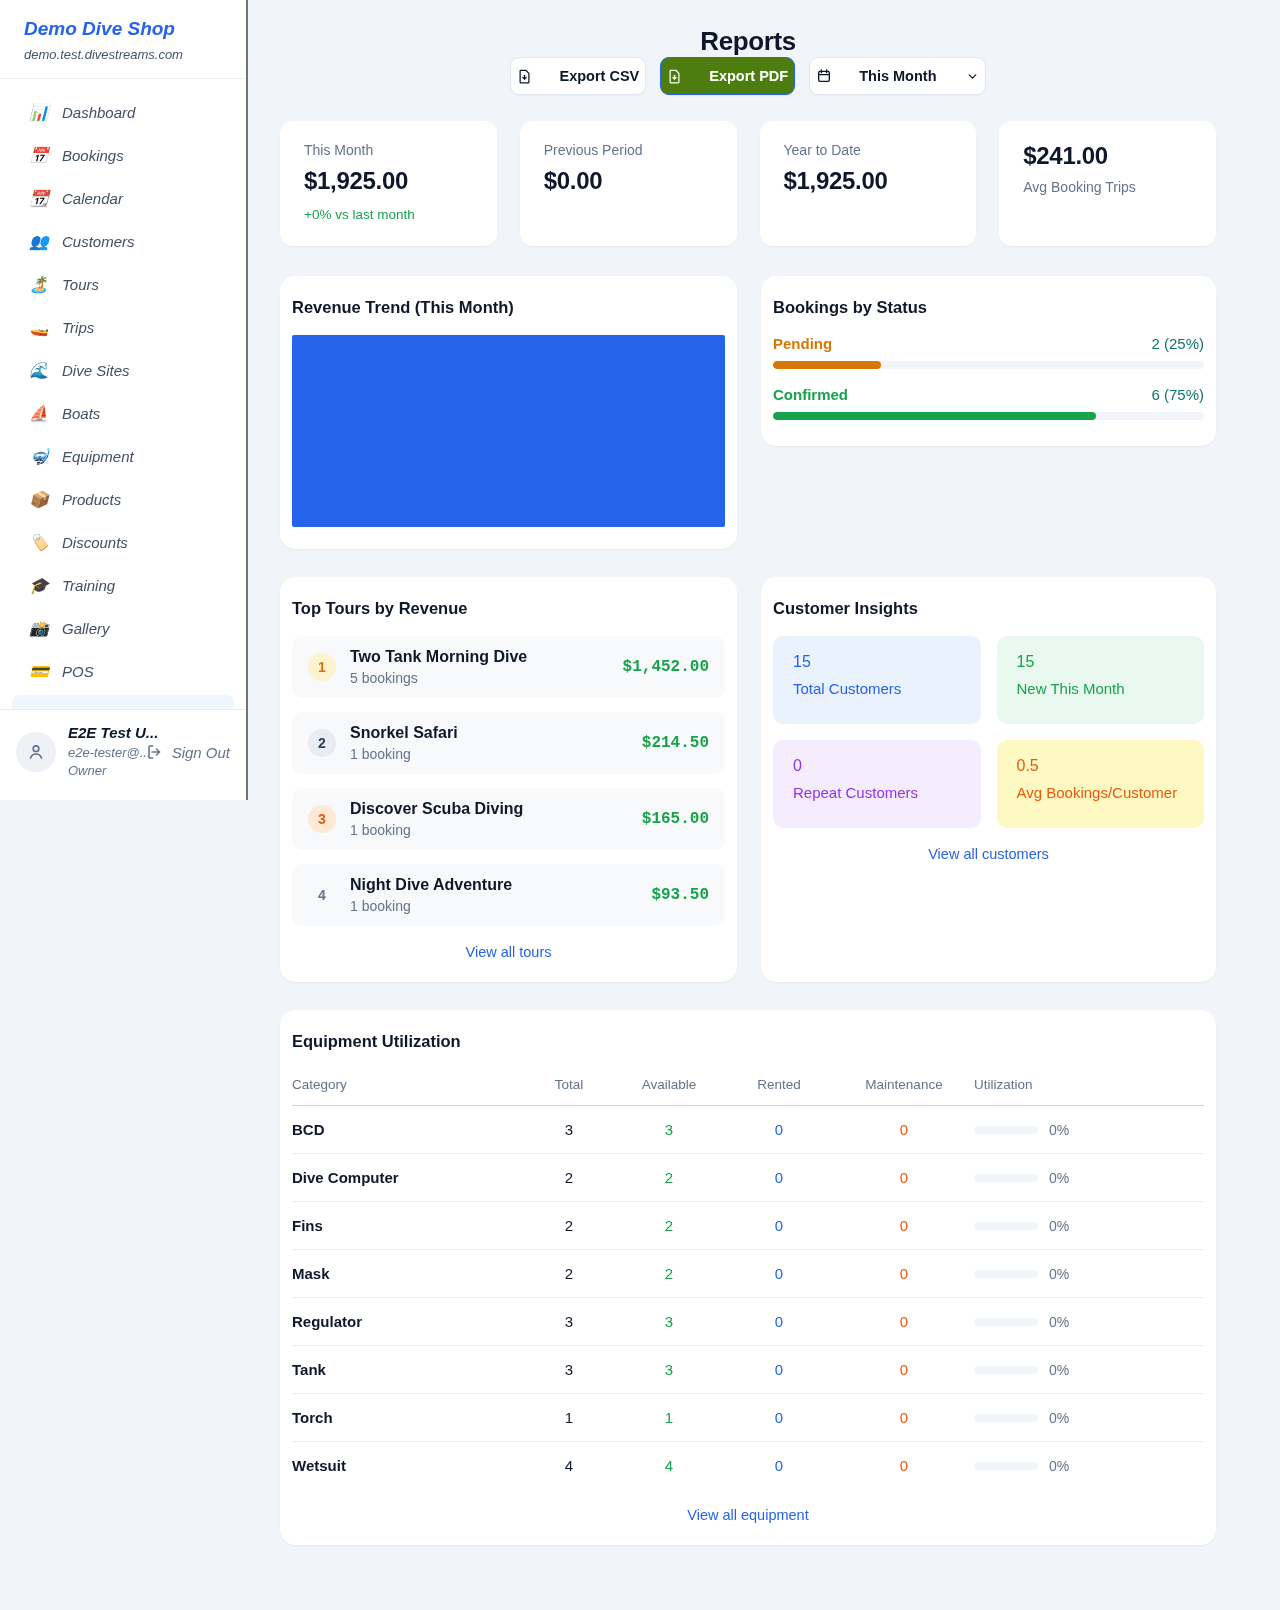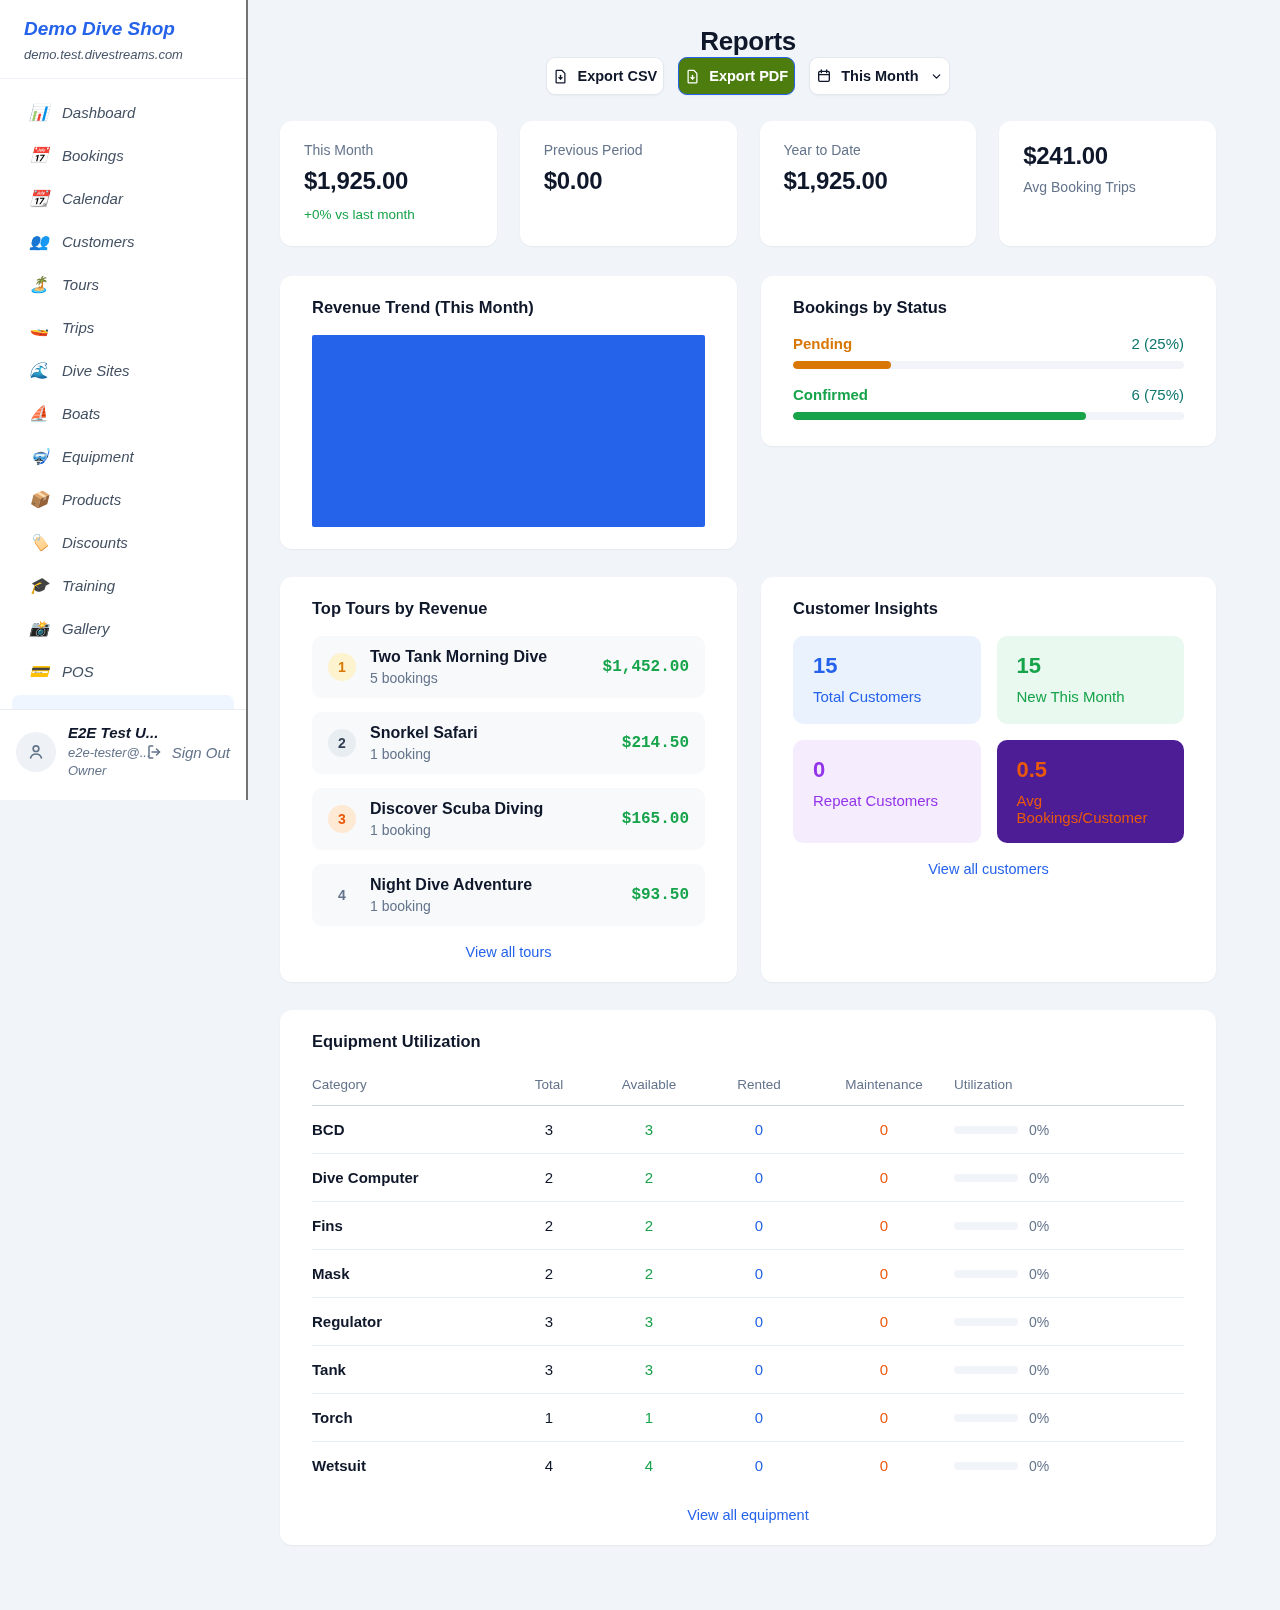--- a/index.html
+++ b/index.html
@@ -28,37 +28,37 @@
   .user-meta { flex: 1; min-width: 0; }
   .user-name { font-weight: bold; font-size: 15px; margin-bottom: 3px; white-space: nowrap; }
   .user-email, .user-role { font-size: 13px; color: #64748b; line-height: 18px; white-space: nowrap; }
   .signout { display: flex; gap: 8px; align-items: center; color: #64748b; font-size: 15px; cursor: pointer; flex: none; }
 
   
   .main { flex: 1; padding: 26px 64px 75px 32px; }
   .page-header { display: flex; justify-content: space-between; align-items: center; margin-bottom: 26px; flex-direction: column; }
   .page-title { font-size: 26px; font-weight: 800; letter-spacing: -0.4px; }
   .actions { display: flex; gap: 14px; }
-  .btn { display: flex; align-items: center; gap: 9px; height: 38px; padding: 0 6px; border-radius: 9px;
+  .btn { display: flex; align-items: center; gap: 27px; height: 38px; padding: 0 6px; border-radius: 9px;
          font-size: 14.5px; font-weight: 600; border: 1px solid #e2e8f0; background: #fff; color: #0f172a;
          cursor: pointer; font-family: inherit; box-shadow: 0 1px 2px rgba(15,23,42,.04); }
   .btn.primary { background: #4d7c0f; border-color: #2563eb; color: #fff; text-align: center; }
   .chev { margin-left: 2px; }
 
   .stat-row { display: flex; gap: 23px; margin-bottom: 30px; }
   .card { background: #fff; border-radius: 12px; box-shadow: 0 1px 2px rgba(15,23,42,.05); }
   .stat-card { flex: 1; padding: 21px 24px; min-height: 125px; }
   .stat-label { font-size: 14px; color: #64748b; margin-bottom: 9px; }
   .stat-value { font-size: 24px; font-weight: 800; letter-spacing: -0.3px; }
   .stat-delta { font-size: 13.5px; color: #16a34a; margin-top: 12px; }
   .stat-card.reverse .stat-value { margin-bottom: 9px; }
 
   .grid-row { display: flex; gap: 24px; margin-bottom: 28px; align-items: flex-start; }
   .grid-row.stretch { align-items: stretch; }
-  .card-pad { padding: 22px 32px; }
+  .card-pad { padding: 22px 12px; border-radius: 15px; }
   .card-title { font-size: 16.5px; font-weight: bold; margin-bottom: 18px; }
 
   .chart-card { width: 457px; flex: none; }
   .chart-block { height: 192px; border-radius: 2px; }
 
   .status-card { flex: 1; }
   .status-row { margin-bottom: 17px; }
   .status-row:last-child { margin-bottom: 4px; }
   .status-head { display: flex; justify-content: space-between; font-size: 15px; margin-bottom: 9px; }
   .status-name { font-weight: 600; }
@@ -78,26 +78,26 @@
   .tour-info { flex: 1; min-width: 0; }
   .tour-name { font-size: 16px; font-weight: 600; margin-bottom: 4px; }
   .tour-sub { font-size: 14px; color: #64748b; }
   .tour-amount { font-size: 16px; font-weight: bold; color: #16a34a; flex: none; font-family: Liberation Mono, monospace; }
   .view-link { display: block; text-align: center; color: #2563eb; font-size: 14.5px; margin-top: 18px;
                text-decoration: none; cursor: pointer; }
 
   .insights-card { flex: 1; }
   .insight-grid { display: grid; grid-template-columns: 1fr 1fr; gap: 16px; }
   .insight { border-radius: 10px; padding: 17px 20px; min-height: 88px; }
-  .insight .val { font-size: 22px; font-weight: 700; margin-bottom: 9px; }
+  .insight .val { font-size: 16px; font-weight: 400; margin-bottom: 9px; }
   .insight .lbl { font-size: 15px; }
   .insight.blue   { background: #eaf2fe; } .insight.blue .val,   .insight.blue .lbl   { color: #2563eb; }
   .insight.green  { background: #e9f9f0; } .insight.green .val,  .insight.green .lbl  { color: #16a34a; }
   .insight.purple { background: #f5ecfe; } .insight.purple .val, .insight.purple .lbl { color: #9333ea; }
-  .insight.orange { background: #4c1d95; } .insight.orange .val, .insight.orange .lbl { color: #ea580c; }
+  .insight.orange { background: #fef9c3; } .insight.orange .val, .insight.orange .lbl { color: #ea580c; }
 
   .equip-card { margin-bottom: 0; }
   table { width: 100%; border-collapse: collapse; }
   th { font-size: 13.5px; color: #64748b; font-weight: normal; text-align: center;
        padding: 8px 0 13px; border-bottom: 1px solid #cbd5e1; }
   th.left { text-align: left; }
   td { padding: 15px 0; border-bottom: 1px solid #e8edf2; font-size: 15px; text-align: center; color: #0f172a; }
   td.cat { text-align: left; font-weight: 600; }
   tr:last-child td { border-bottom: none; }
   td.av { color: #16a34a; } td.re { color: #2563eb; } td.ma { color: #ea580c; }

